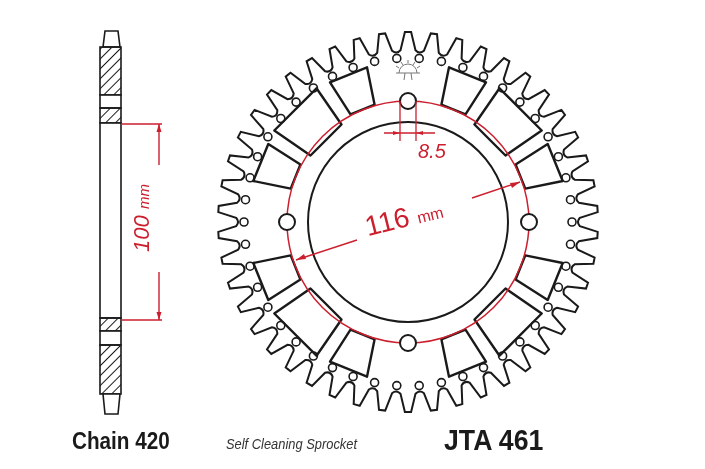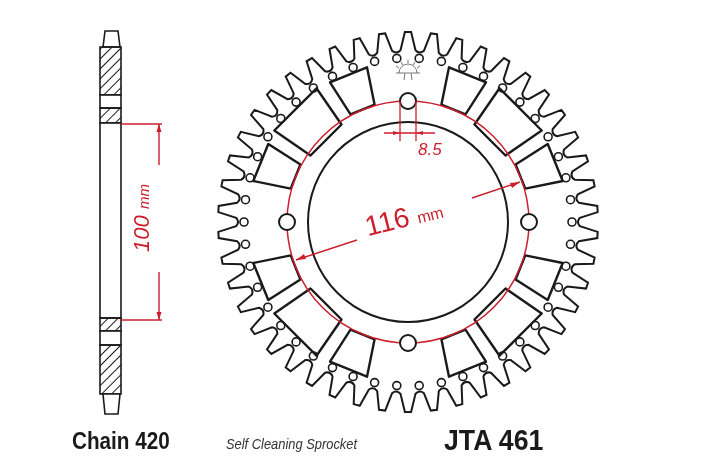--- a/index.html
+++ b/index.html
@@ -7,21 +7,21 @@
   svg{position:absolute;left:0;top:0;}
   .label{position:absolute;color:#1a1a1a;white-space:nowrap;}
   .chain{left:72px;top:428px;font-size:23px;font-weight:bold;transform:scaleX(0.9);transform-origin:left top;}
   .selfclean{left:226px;top:436px;font-size:14px;font-style:italic;color:#333;transform:scaleX(0.92);transform-origin:left top;}
   .model{left:444px;top:424px;font-size:29px;font-weight:bold;transform:scaleX(0.92);transform-origin:left top;}
   .red{color:#cc1f2e;font-family:"Liberation Sans",sans-serif;}
   .dim100{position:absolute;left:142px;top:218px;font-size:22px;font-style:italic;transform:translate(-50%,-50%) rotate(-90deg);}
   .dim100 .u{font-size:15px;}
   .dim116{position:absolute;left:404px;top:218px;font-size:28px;transform:translate(-50%,-50%) rotate(-14deg);}
   .dim116 .u{font-size:16px;}
-  .dim85{position:absolute;left:418px;top:140px;font-size:17px;font-style:italic;}
+  .dim85{position:absolute;left:418px;top:140px;font-size:20px;font-style:italic;}
 </style>
 </head>
 <body>
 
 <svg id="drawing" width="705" height="469" viewBox="0 0 705 469" xmlns="http://www.w3.org/2000/svg">
   <defs>
     <pattern id="hatch" patternUnits="userSpaceOnUse" width="7" height="7" patternTransform="rotate(45)">
       <line x1="0" y1="0" x2="0" y2="7" stroke="#1a1a1a" stroke-width="2"></line>
     </pattern>
   </defs>

